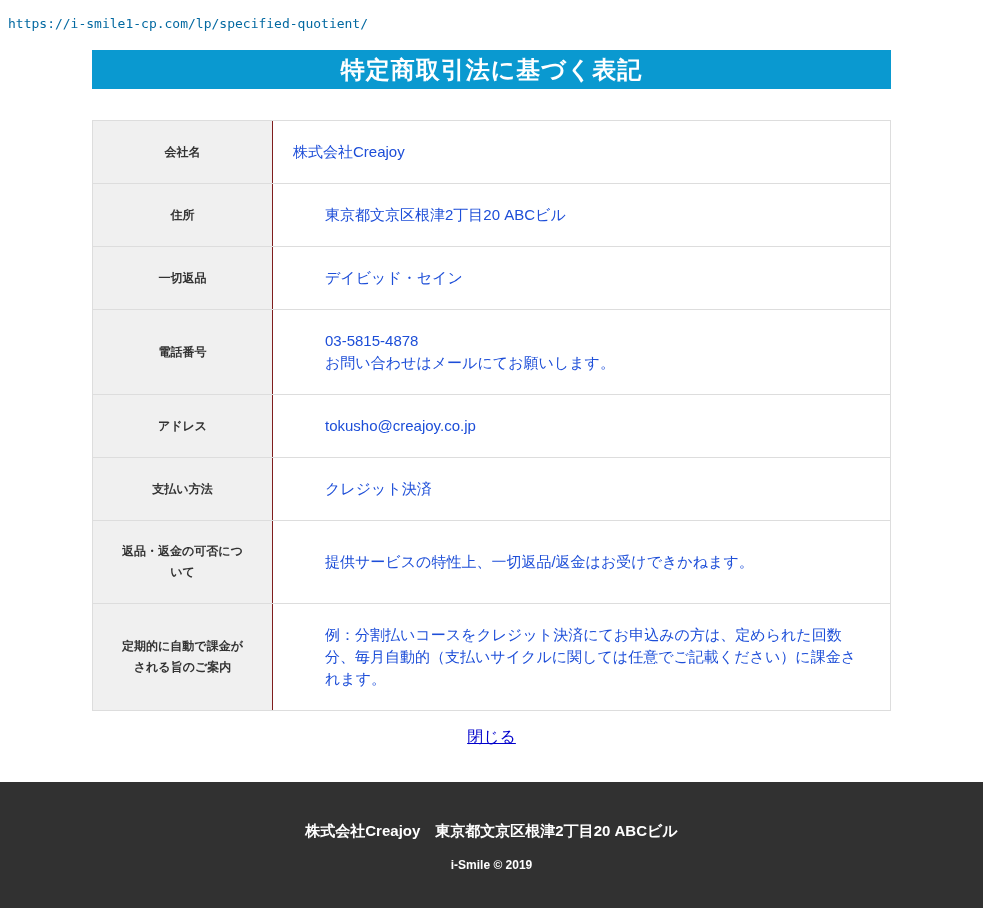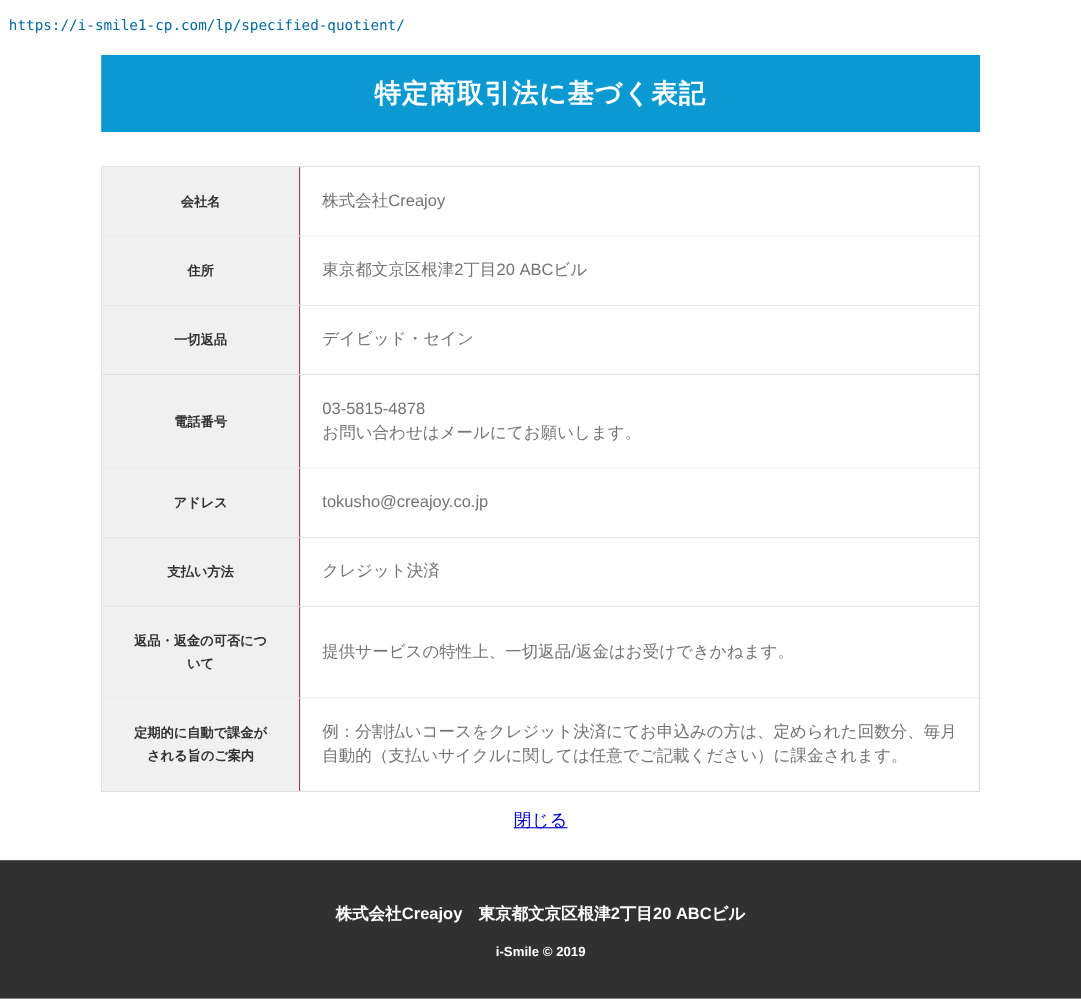--- a/index.html
+++ b/index.html
@@ -26,21 +26,21 @@
   
   .content {
     position: absolute;
     top: 50px;
     left: 92px;
     width: 799px;
   }
 
   
   .banner {
-    height: 70px;
+    height: 39px;
     background: #0a99d0;
     display: flex;
     align-items: center;
     justify-content: center;
   }
   .banner h1 {
     color: #ffffff;
     font-size: 24px;
     font-weight: bold;
     letter-spacing: 1px;
@@ -48,42 +48,42 @@
 
   
   .info-table {
     margin-top: 31px;
     border: 1px solid #dddddd;
   }
   .trow {
     display: grid;
     grid-template-columns: 180px 1fr;
   }
-  .trow + .trow { border-top: 1px solid #dddddd; }
+  .trow + .trow { border-top: 1px solid #dddddd; gap: 32px; }
   .th {
     background: #f0f0f0;
     border-right: 1px solid #7f1d1d;
     display: flex;
     align-items: center;
     justify-content: center;
     text-align: center;
     padding: 20px 28px;
     font-size: 12px;
     font-weight: bold;
     line-height: 21px;
     color: #333333;
   }
   .td {
     background: #ffffff;
     display: flex;
     align-items: center;
     padding: 20px 20px;
     font-size: 15px;
     line-height: 22px;
-    color: #737373;
+    color: #1d4ed8;
     white-space: pre-line;
   }
 
   
   .close-wrap {
     margin-top: 16px;
     text-align: center;
   }
   .close-link {
     font-size: 16px;

